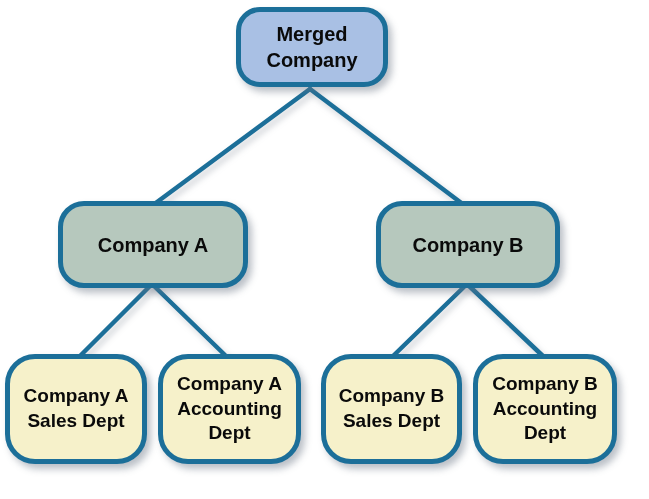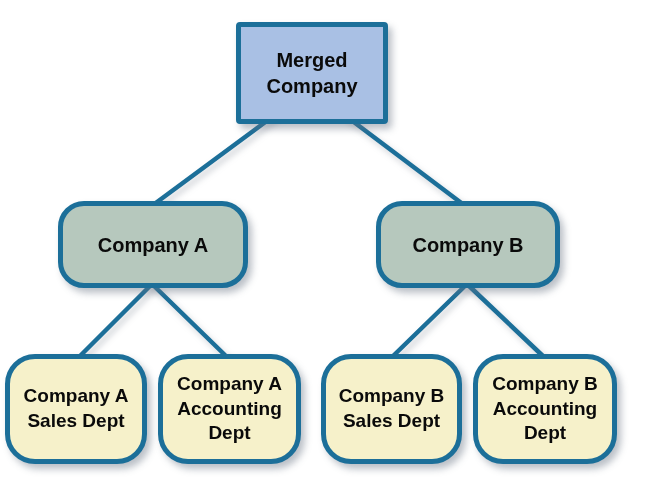--- a/index.html
+++ b/index.html
@@ -44,23 +44,23 @@
     border: 5px solid var(--border-color);
     box-shadow: 4px 5px 7px rgba(105,115,130,0.45);
     color: var(--text-color);
     font-weight: bold;
   }
   .node .label {
     white-space: pre-line;
     line-height: 1.3;
   }
   .level-1 {
-    left: 236px; top: 22px; width: 152px; height: 102px;
+    left: 236px; top: 7px; width: 152px; height: 80px;
     background: var(--top-fill);
-    border-radius: 4px;
+    border-radius: 24px;
     font-size: 20px;
   }
   .level-2 {
     background: var(--mid-fill);
     border-radius: 26px;
     font-size: 20px;
     top: 201px; height: 87px;
   }
   .node-company-a { left: 58px;  width: 190px; }
   .node-company-b { left: 376px; width: 184px; }

